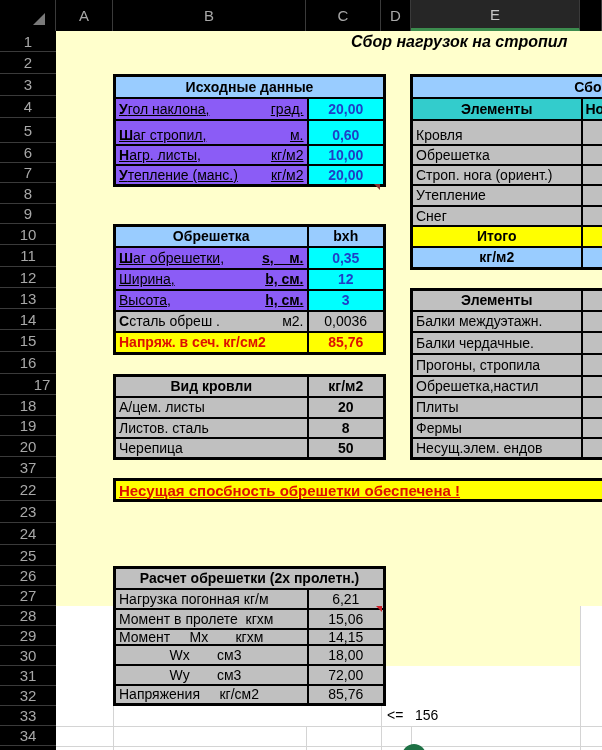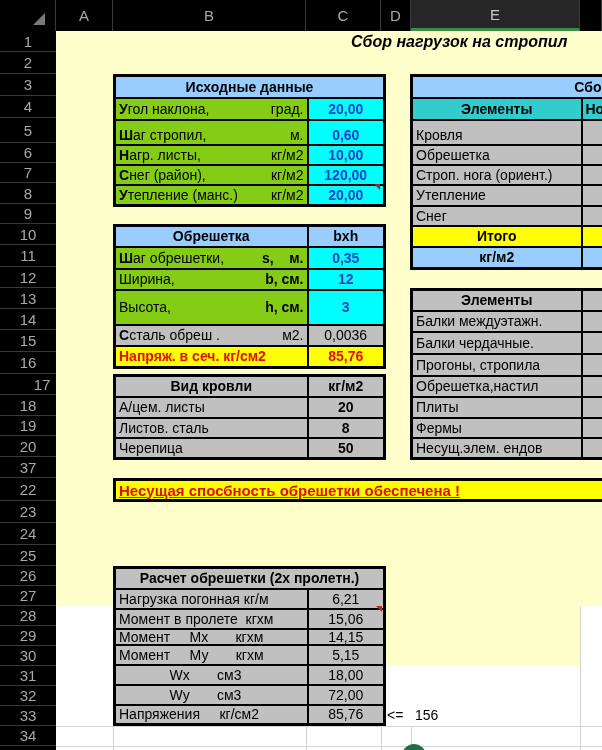--- a/index.html
+++ b/index.html
@@ -12,21 +12,21 @@
   .rowhdr { position: absolute; left: 0; width: 56px; background: #000; color: #a8a8a8; font-size: 15px; display: flex; align-items: center; justify-content: center; border-bottom: 1px solid #3a3a3a; }
   .yellowbg { position: absolute; background: #ffffcc; }
   .gridv { position: absolute; width: 1px; background: #d4d4d4; }
   .gridh { position: absolute; height: 1px; background: #d4d4d4; }
   
   table.blk { position: absolute; border-collapse: collapse; border: 3px solid #000; font-size: 14px; table-layout: fixed; }
   table.blk td { border: 2px solid #000; padding: 0 3px; white-space: nowrap; overflow: hidden; line-height: 1; }
   .hdr-blue { background: #99ccff; font-weight: bold; text-align: center; color: #000; }
   .hdr-teal { background: #33cccc; font-weight: bold; text-align: center; color: #000; }
   .hdr-gray { background: #c0c0c0; font-weight: bold; text-align: center; color: #000; }
-  .lbl-green { background: #84cc16; color: #000; }
+  .lbl-green { background: #8b5cf6; color: #000; text-decoration: underline; }
   .val-cyan { background: #00ffff; color: #1f3fc6; font-weight: bold; text-align: center; }
   .gray { background: #c0c0c0; color: #000; }
   .gray-c { background: #c0c0c0; color: #000; text-align: center; }
   .gray-cb { background: #c0c0c0; color: #000; text-align: center; font-weight: bold; }
   .yellow-red { background: #ffff00; color: #dd1100; font-weight: bold; }
   .yellow-red-c { background: #ffff00; color: #dd1100; font-weight: bold; text-align: center; }
   .yellow-b { background: #ffff00; font-weight: bold; text-align: center; color: #000; }
   .lbl { display: flex; justify-content: space-between; }
   .first { font-weight: bold; }
   .title { position: absolute; top: 33px; left: 351px; font-size: 16px; font-weight: bold; font-style: italic; color: #000; white-space: nowrap; }
@@ -127,29 +127,20 @@
   </tr>
   <tr style="height:20px">
     <td class="lbl-green">
           <div class="lbl">
             <span><span class="first">Н</span><span>агр. листы,</span></span>
             <span>кг/м2</span>
           </div>
         </td>
     <td class="val-cyan">10,00</td>
   </tr>
-  <tr style="height:20px">
-    <td class="lbl-green">
-          <div class="lbl">
-            <span><span class="first">С</span><span>нег (район),</span></span>
-            <span>кг/м2</span>
-          </div>
-        </td>
-    <td class="val-cyan">120,00</td>
-  </tr>
   <tr style="height:21px">
     <td class="lbl-green">
           <div class="lbl">
             <span><span class="first">У</span><span>тепление (манс.)</span></span>
             <span>кг/м2</span>
           </div>
         </td>
     <td class="val-cyan">20,00</td>
   </tr>
 </tbody>
@@ -177,21 +168,21 @@
   </tr>
   <tr style="height:21px">
     <td class="lbl-green">
           <div class="lbl">
             <span>Ширина,</span>
             <span class="first">b,  см.</span>
           </div>
         </td>
     <td class="val-cyan">12</td>
   </tr>
-  <tr style="height:35px">
+  <tr style="height:21px">
     <td class="lbl-green">
           <div class="lbl">
             <span>Высота,</span>
             <span class="first">h,  см.</span>
           </div>
         </td>
     <td class="val-cyan">3</td>
   </tr>
   <tr style="height:21px">
     <td class="gray">
@@ -336,24 +327,20 @@
       </tr>
   <tr style="height:20px">
         <td class="gray" style="white-space:pre">Момент в пролете  кгхм</td>
         <td class="gray-c">15,06</td>
       </tr>
   <tr style="height:14px">
         <td class="gray" style="white-space:pre">Момент     Мх       кгхм</td>
         <td class="gray-c">14,15</td>
       </tr>
   <tr style="height:20px">
-        <td class="gray" style="white-space:pre">Момент     Му       кгхм</td>
-        <td class="gray-c">5,15</td>
-      </tr>
-  <tr style="height:20px">
         <td class="gray" style="white-space:pre">             Wx       см3</td>
         <td class="gray-c">18,00</td>
       </tr>
   <tr style="height:20px">
         <td class="gray" style="white-space:pre">             Wy       см3</td>
         <td class="gray-c">72,00</td>
       </tr>
   <tr style="height:20px">
         <td class="gray" style="white-space:pre">Напряжения     кг/см2</td>
         <td class="gray-c">85,76</td>

